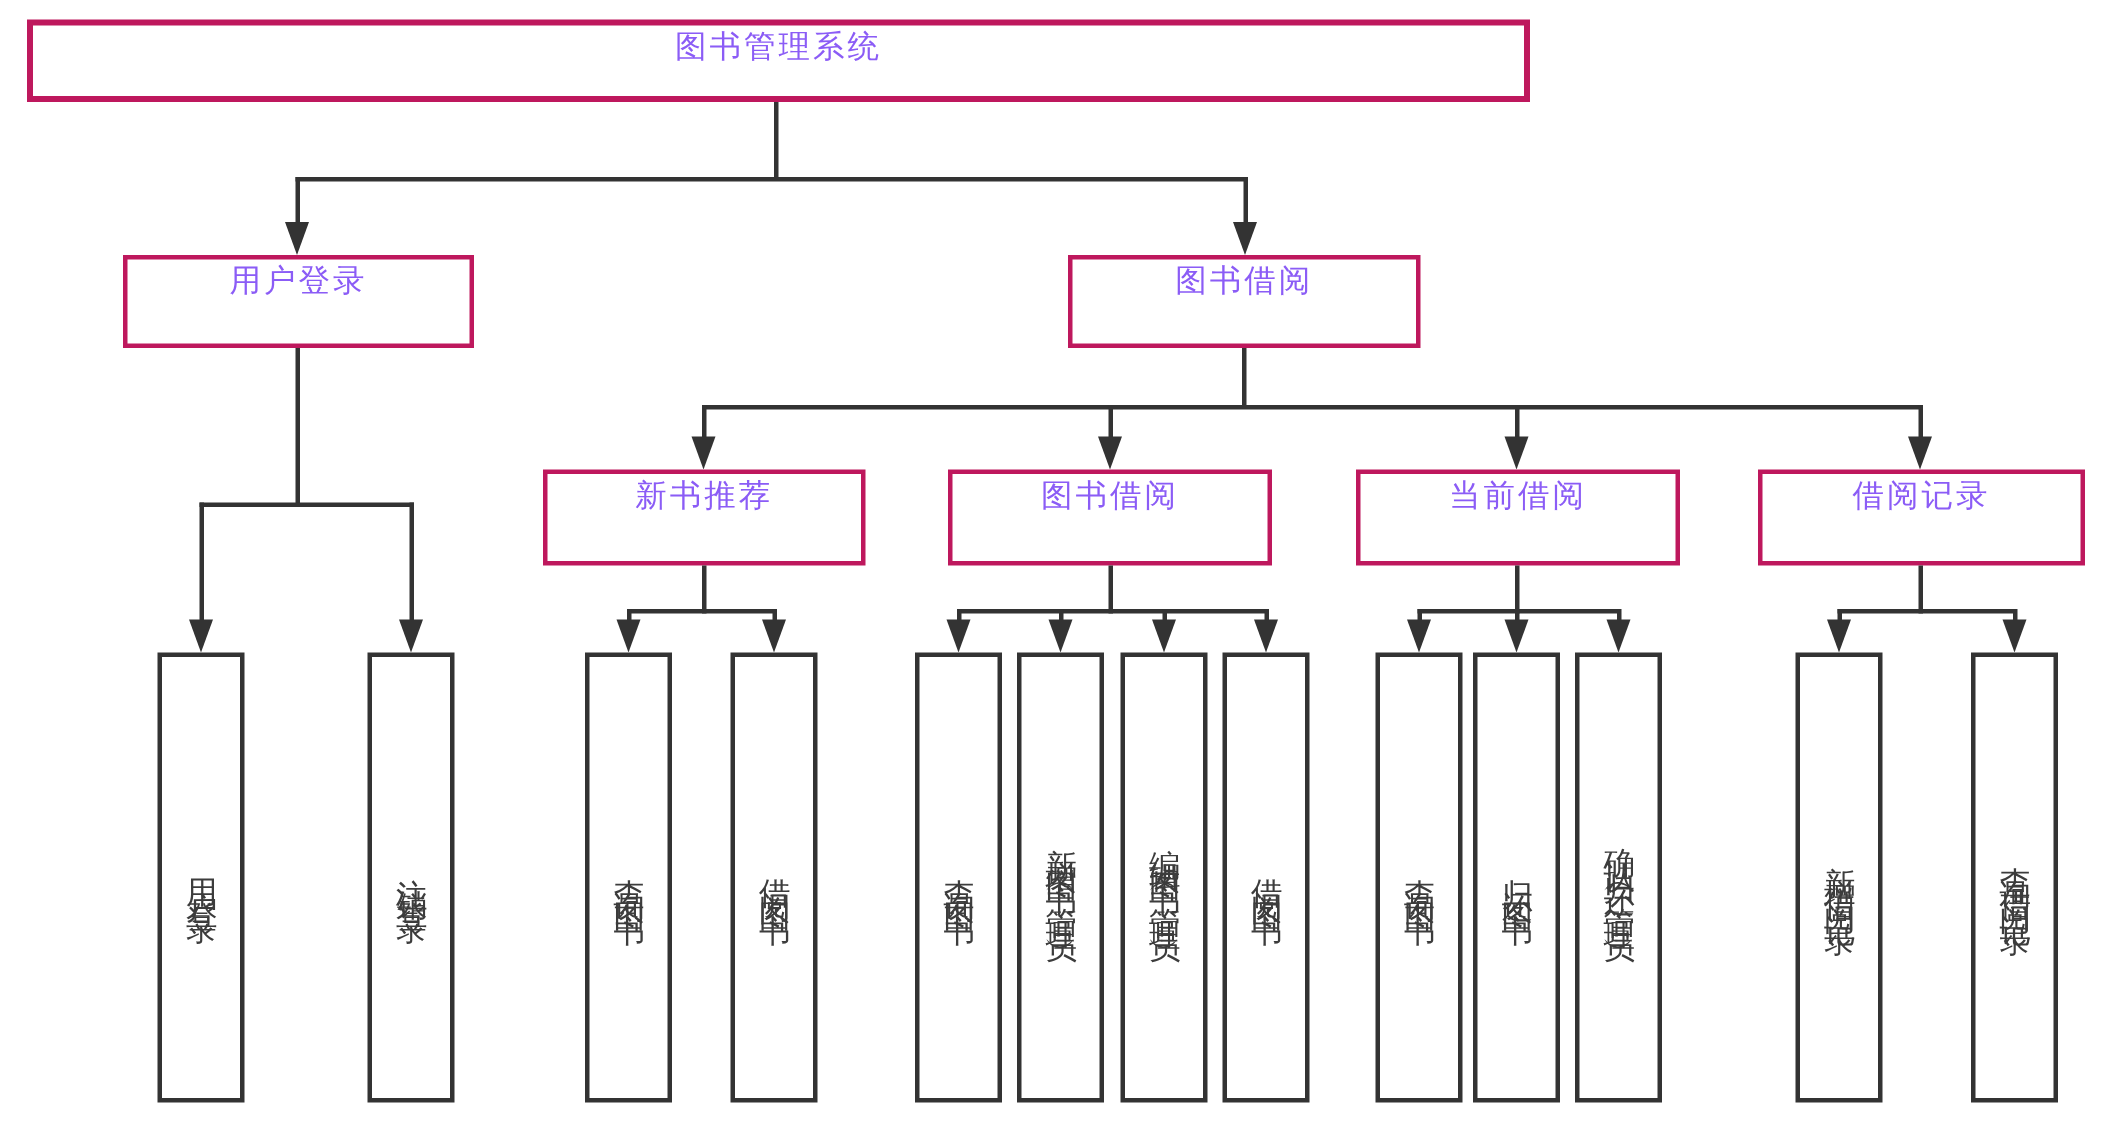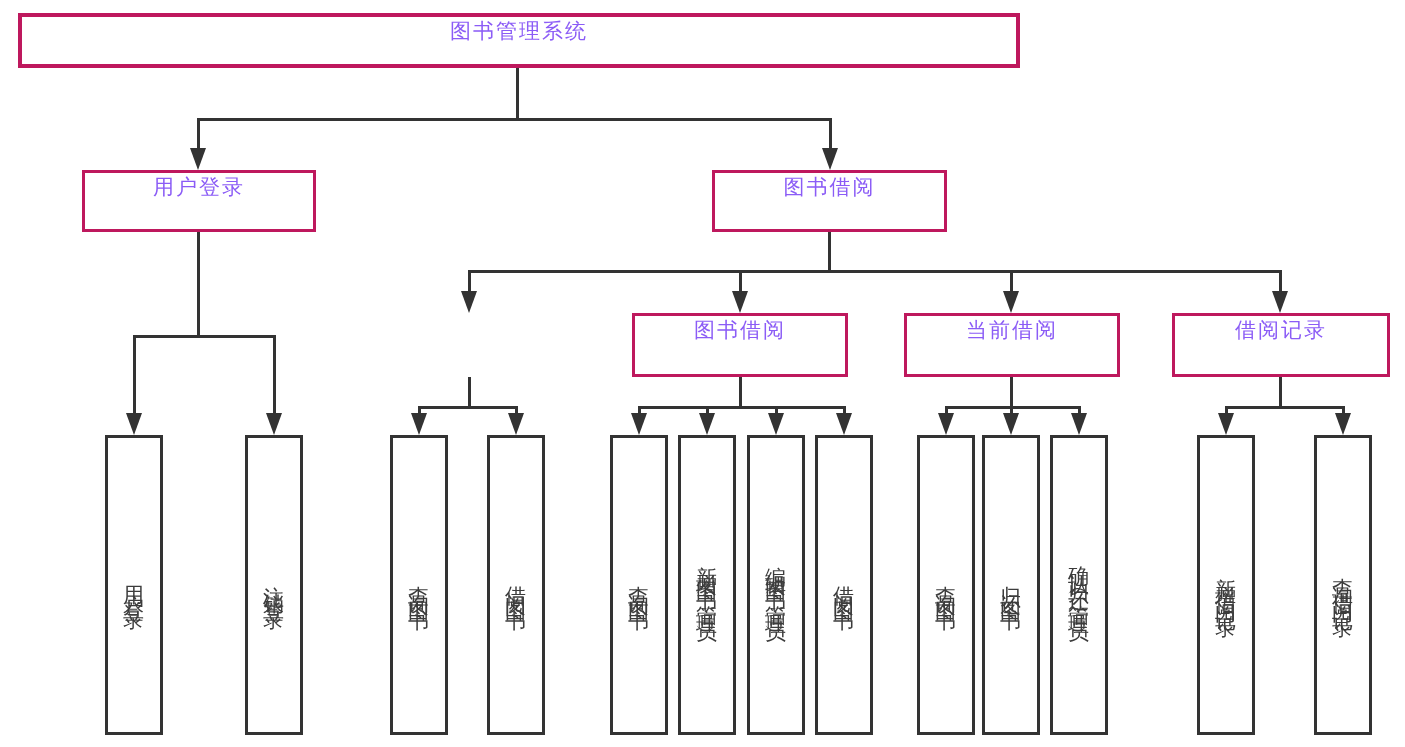--- a/index.html
+++ b/index.html
@@ -68,20 +68,23 @@
   <div class="h-line" style="left:468px;top:270px;width:813px;"></div>
   <div class="v-line" style="left:468px;top:270px;height:24px;"></div>
   <div class="arrow" style="left:461px;top:291px;"></div>
   <div class="v-line" style="left:739px;top:270px;height:24px;"></div>
   <div class="arrow" style="left:732px;top:291px;"></div>
   <div class="v-line" style="left:1010px;top:270px;height:24px;"></div>
   <div class="arrow" style="left:1003px;top:291px;"></div>
   <div class="v-line" style="left:1279px;top:270px;height:24px;"></div>
   <div class="arrow" style="left:1272px;top:291px;"></div>
 
+  <div class="box" style="left:362px;top:313px;width:215px;height:64px;">
+    <span>新书推荐</span>
+  </div>
   <div class="box" style="left:632px;top:313px;width:216px;height:64px;">
     <span>图书借阅</span>
   </div>
   <div class="box" style="left:904px;top:313px;width:216px;height:64px;">
     <span>当前借阅</span>
   </div>
   <div class="box" style="left:1172px;top:313px;width:218px;height:64px;">
     <span>借阅记录</span>
   </div>
 

